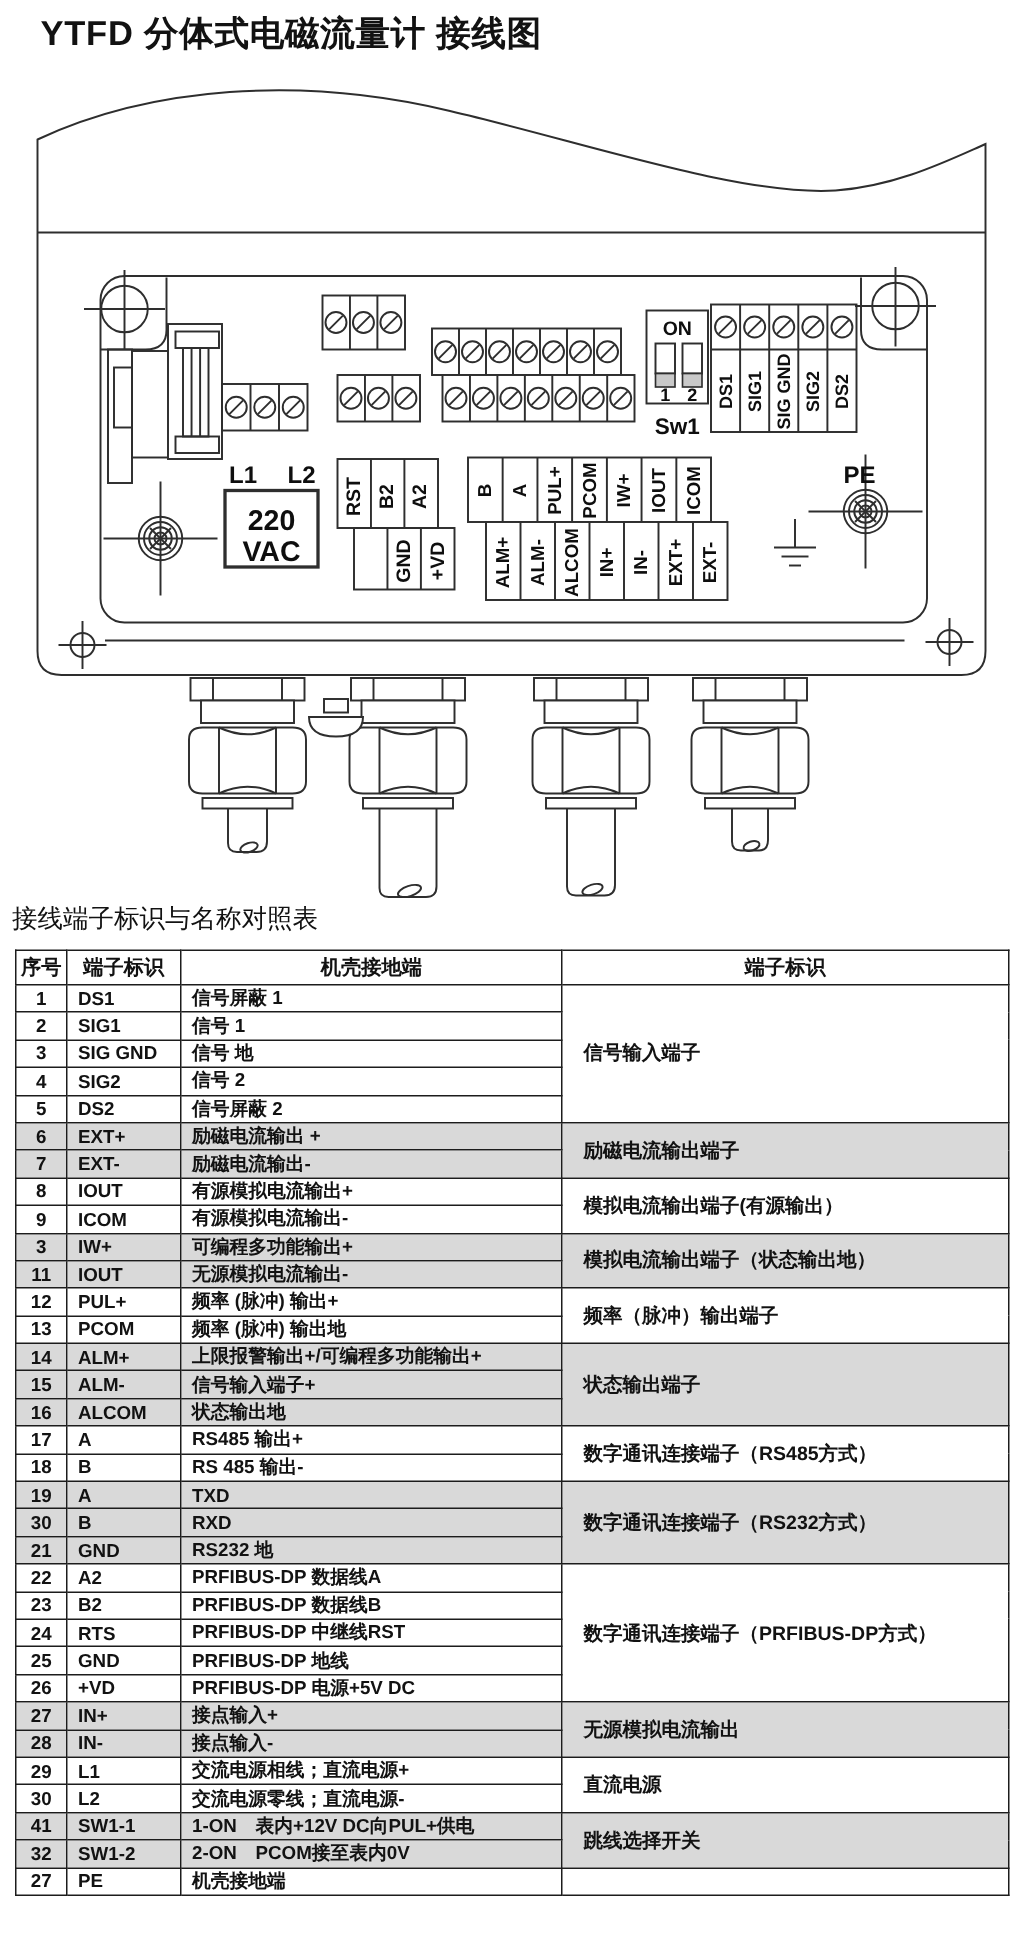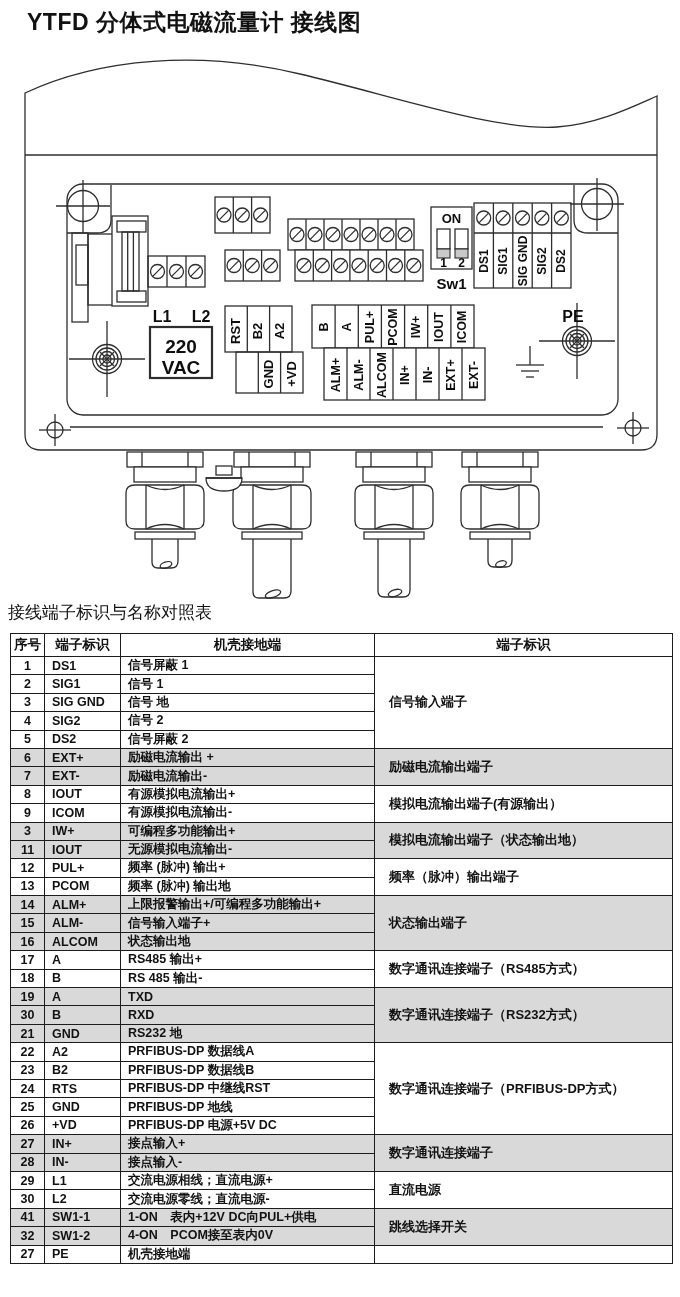--- a/index.html
+++ b/index.html
@@ -459,21 +459,21 @@
       </tr>
       <tr>
         <td class="c0">26</td>
         <td class="c1">+VD</td>
         <td class="c2">PRFIBUS-DP 电源+5V DC</td>
       </tr>
       <tr class="shaded">
         <td class="c0">27</td>
         <td class="c1">IN+</td>
         <td class="c2">接点输入+</td>
-        <td class="c3" rowspan="2">数字通讯连接端子</td>
+        <td class="c3" rowspan="2">无源模拟电流输出</td>
       </tr>
       <tr class="shaded">
         <td class="c0">28</td>
         <td class="c1">IN-</td>
         <td class="c2">接点输入-</td>
       </tr>
       <tr>
         <td class="c0">29</td>
         <td class="c1">L1</td>
         <td class="c2">交流电源相线；直流电源+</td>
@@ -486,21 +486,21 @@
       </tr>
       <tr class="shaded">
         <td class="c0">41</td>
         <td class="c1">SW1-1</td>
         <td class="c2">1-ON　表内+12V DC向PUL+供电</td>
         <td class="c3" rowspan="2">跳线选择开关</td>
       </tr>
       <tr class="shaded">
         <td class="c0">32</td>
         <td class="c1">SW1-2</td>
-        <td class="c2">4-ON　PCOM接至表内0V</td>
+        <td class="c2">2-ON　PCOM接至表内0V</td>
       </tr>
       <tr>
         <td class="c0">27</td>
         <td class="c1">PE</td>
         <td class="c2">机壳接地端</td>
         <td class="c3" rowspan="1"></td>
       </tr>
     </tbody>
 </table>
 

